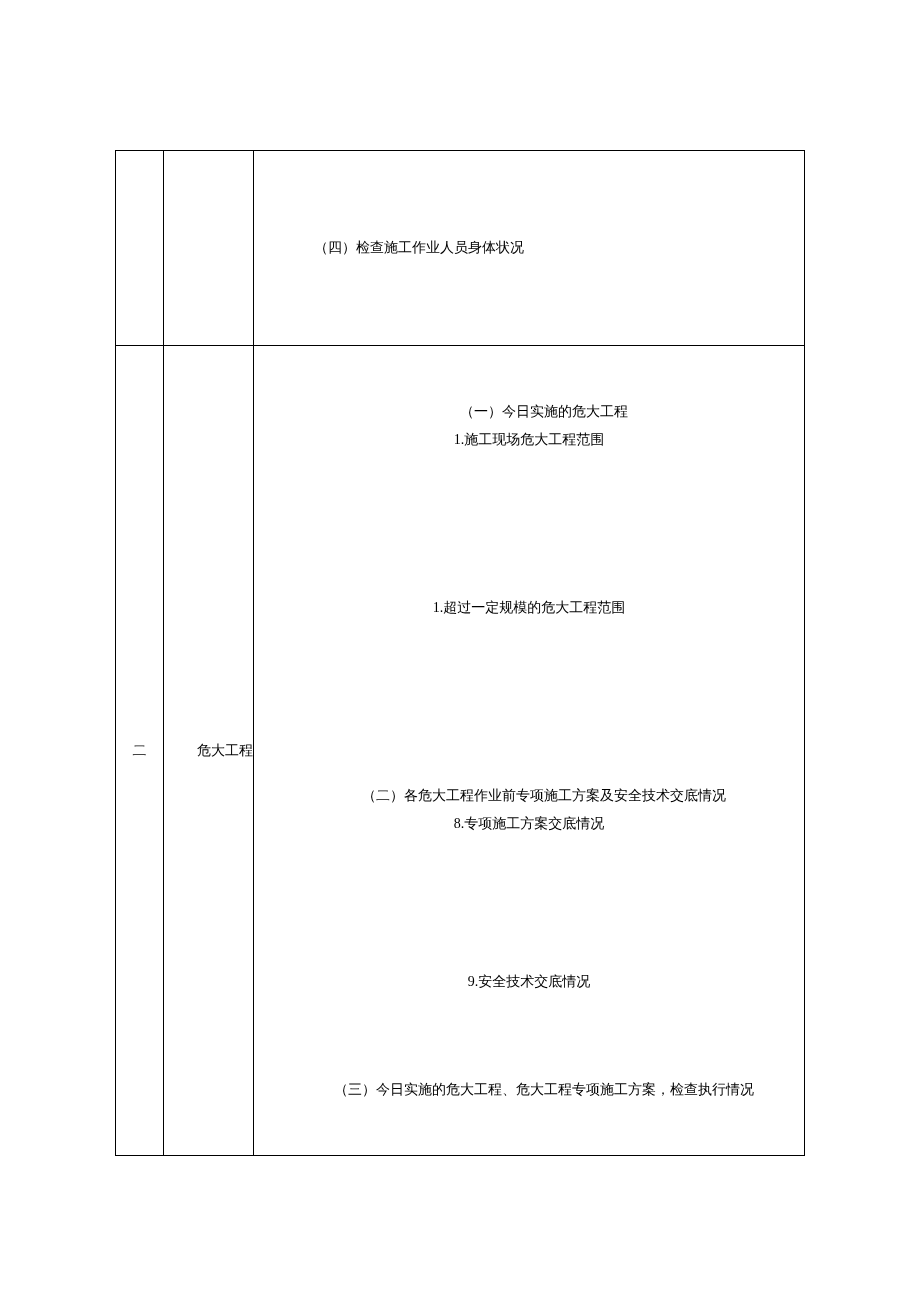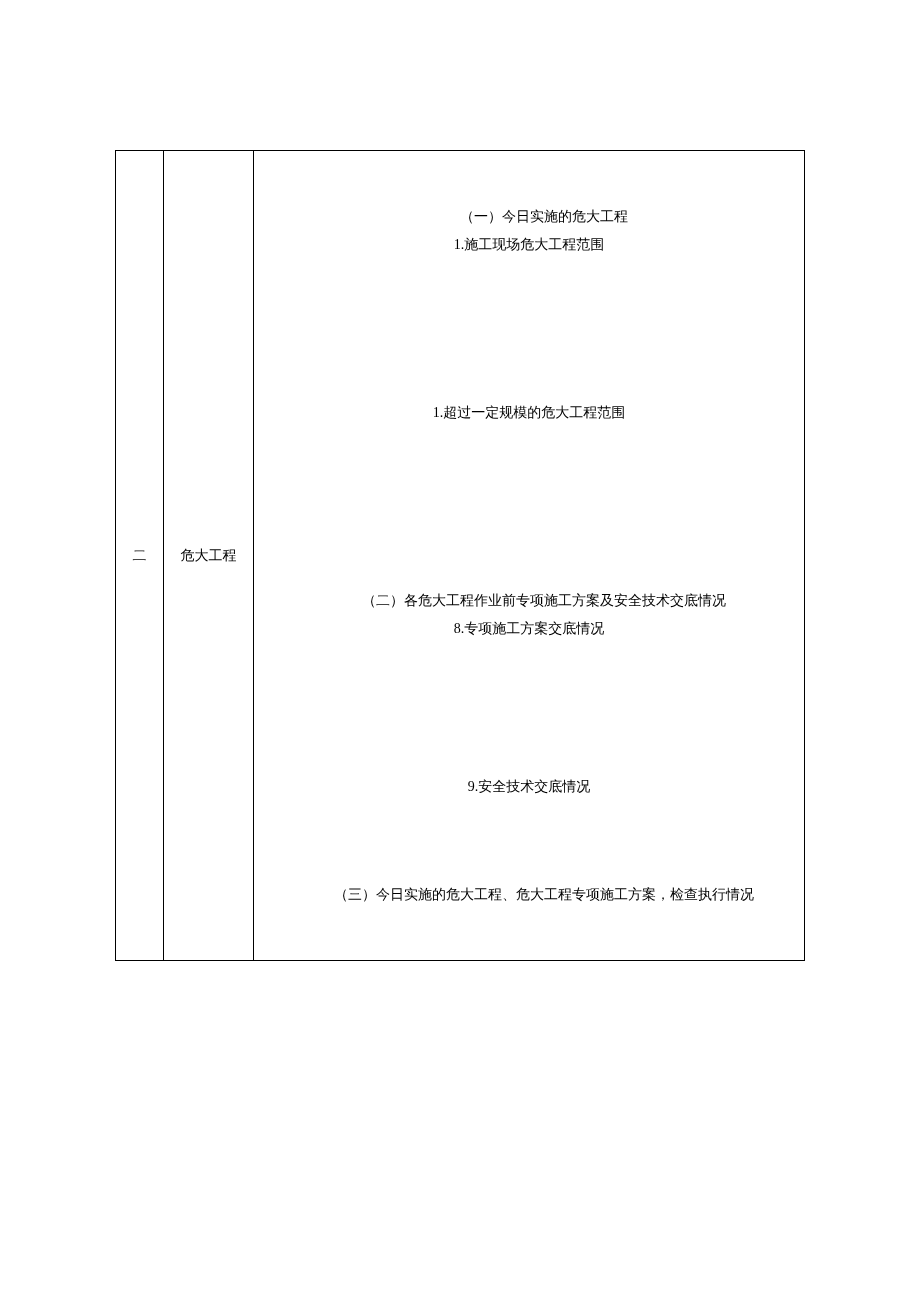--- a/index.html
+++ b/index.html
@@ -28,21 +28,21 @@
       border: 1px solid #000000;
       vertical-align: middle;
       padding: 0;
     }
     .col-num {
       width: 48px;
       text-align: center;
     }
     .col-cat {
       width: 90px;
-      text-align: center;
+      text-align: right;
     }
     .col-content {
       text-align: left;
     }
     .row1 {
       height: 195px;
     }
     .row2 {
       height: 810px;
     }
@@ -83,20 +83,33 @@
     .spacer-small {
       flex: 0 0 80px;
     }
   </style>
 </head>
 <body>
 
 <div class="page">
   <table>
     <tbody>
+      <tr class="row1">
+        <td class="col-num">
+          <span></span>
+        </td>
+        <td class="col-cat">
+          <span></span>
+        </td>
+        <td class="col-content">
+          <div class="content-inner">
+            <div class="block indent-title">（四）检查施工作业人员身体状况</div>
+          </div>
+        </td>
+      </tr>
       <tr class="row2">
         <td class="col-num">
           <span>二</span>
         </td>
         <td class="col-cat">
           <span>危大工程</span>
         </td>
         <td class="col-content">
           <div class="content-inner">
             <div class="block indent-title">（一）今日实施的危大工程</div>

